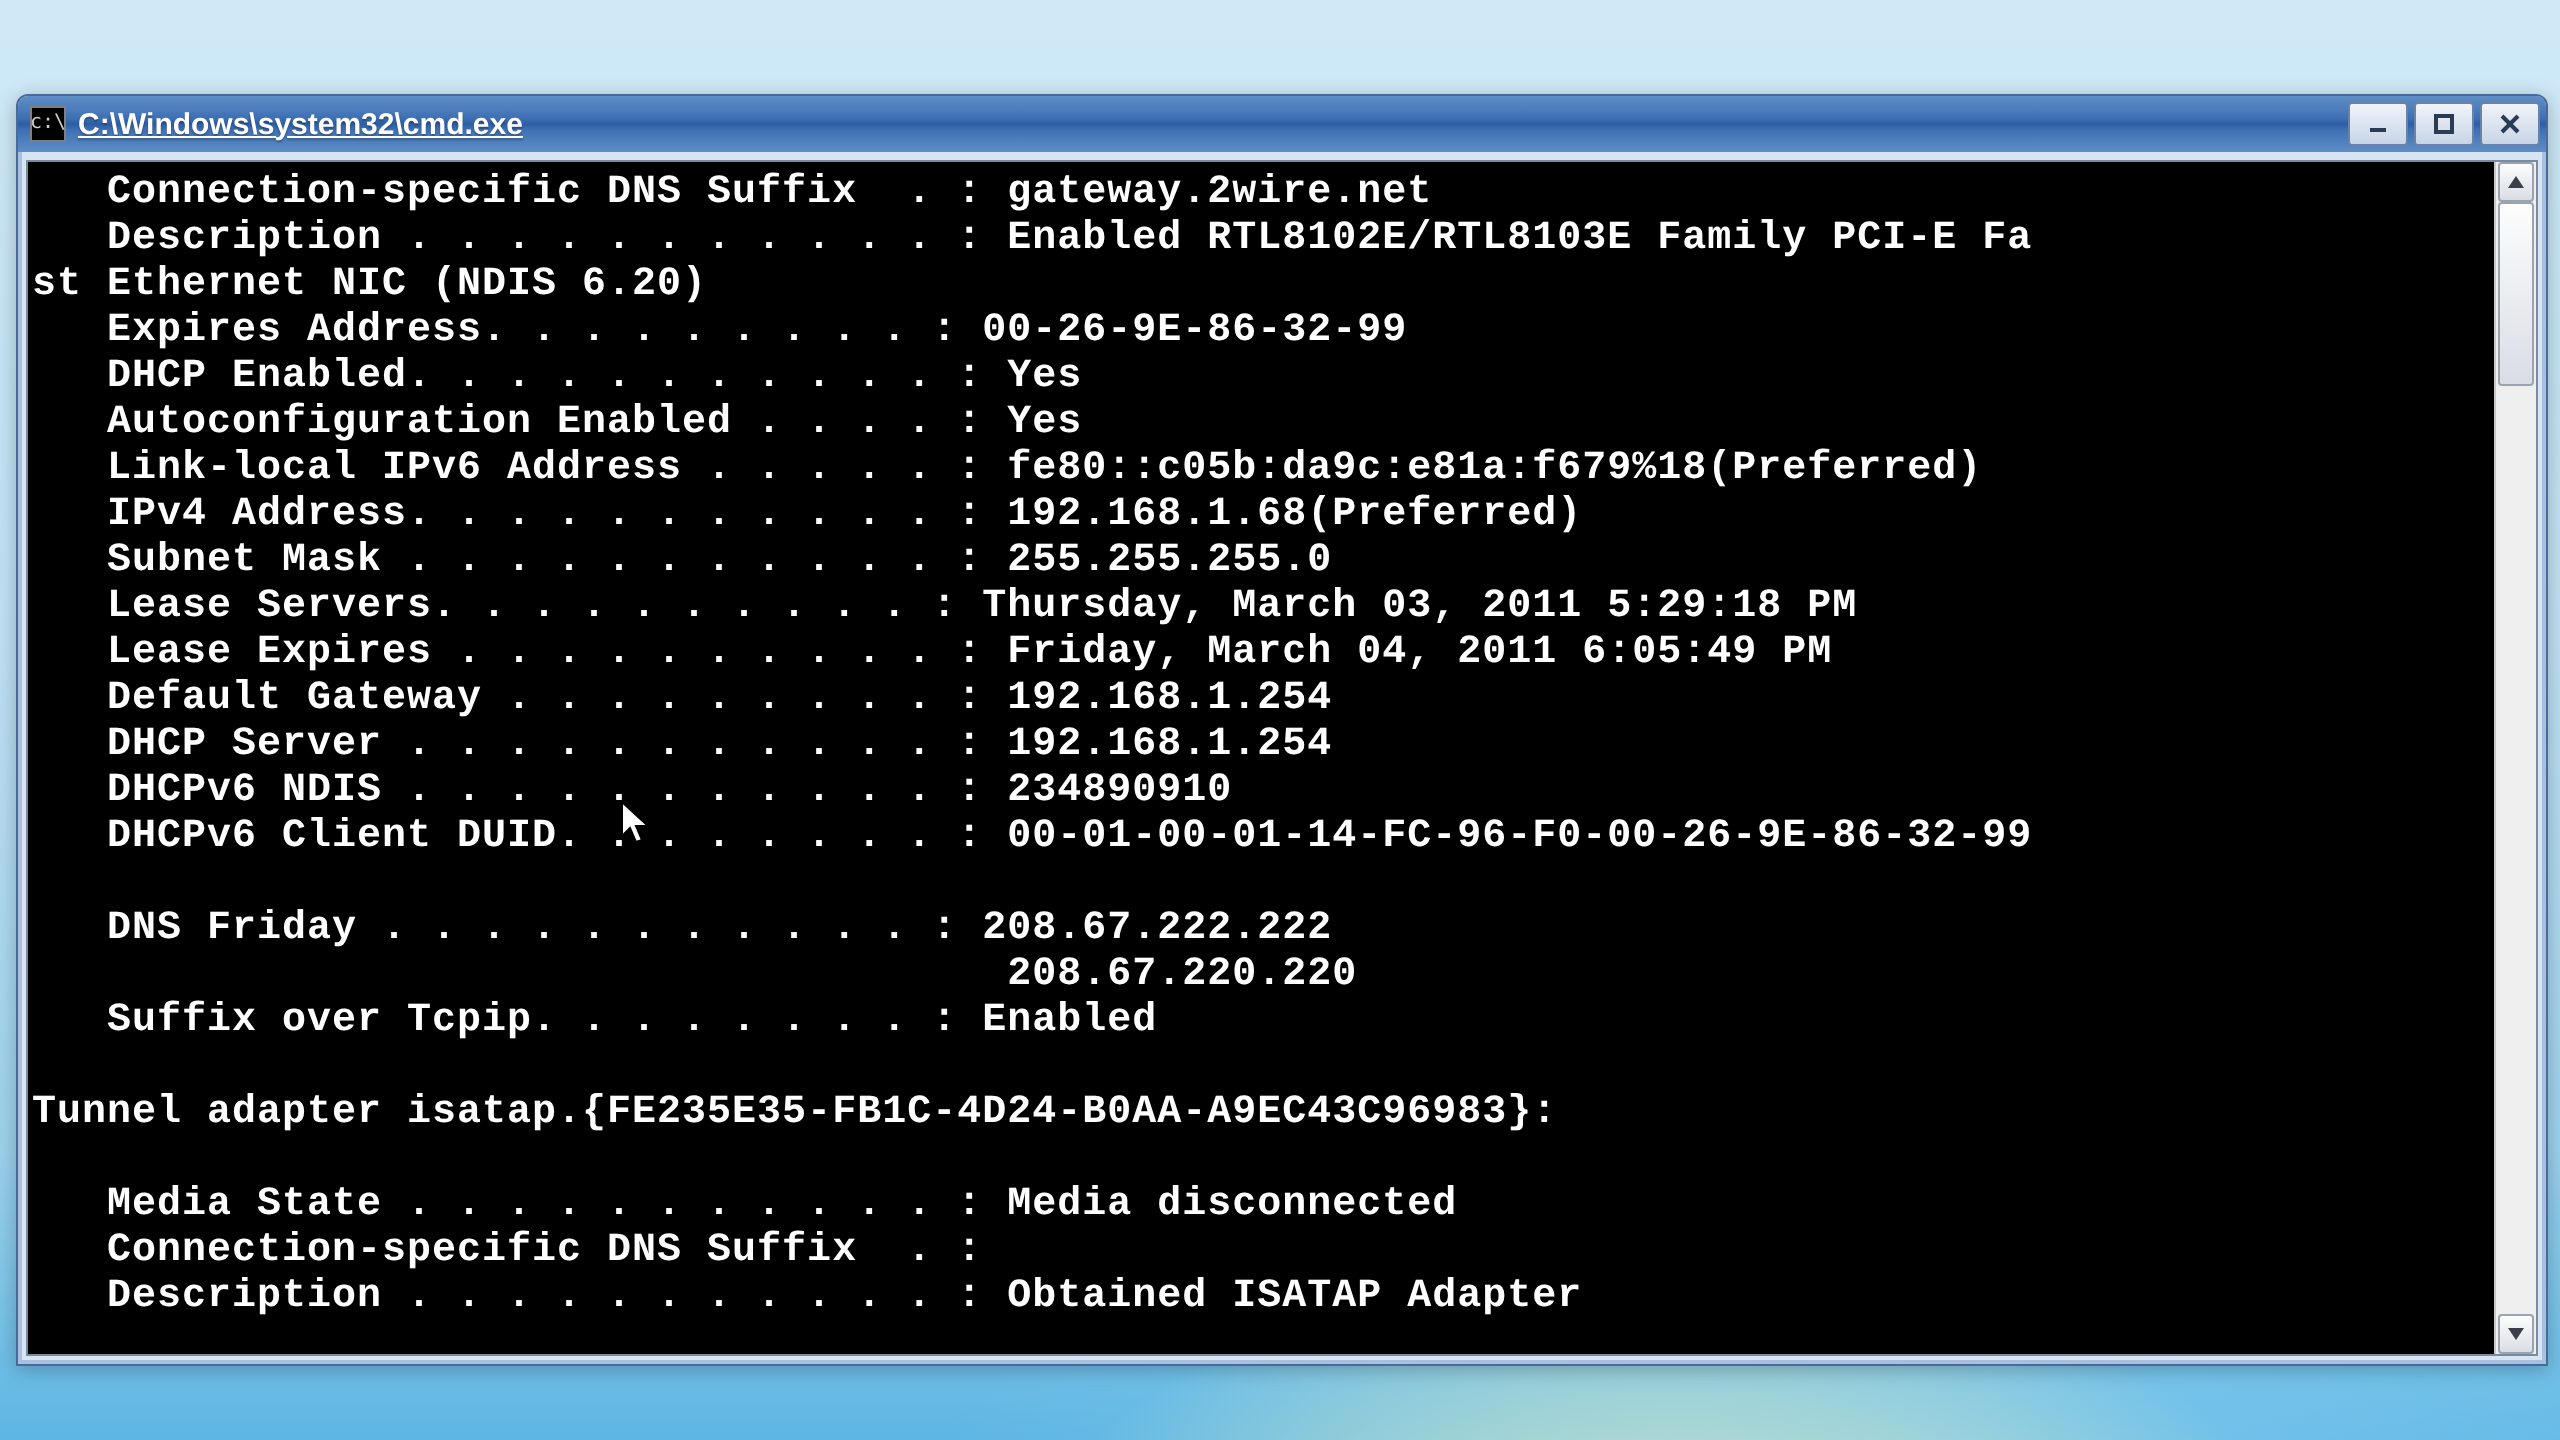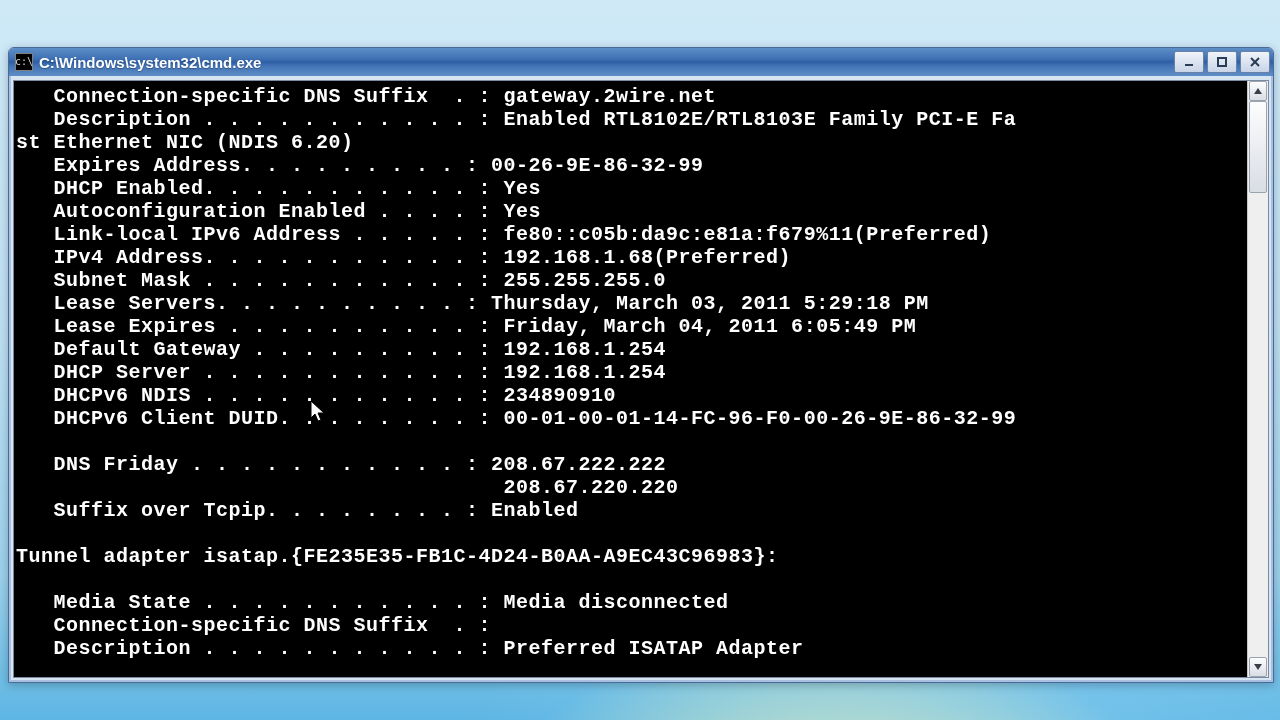--- a/index.html
+++ b/index.html
@@ -45,20 +45,21 @@
     margin-right: 6px;
     display: flex; align-items: center; justify-content: center;
     font: 10px/1 monospace;
     color: #ccc;
   }
   .titlebar .title {
     font: bold 15px "Segoe UI", Tahoma, sans-serif;
     flex: 1;
     white-space: nowrap;
     text-shadow: 0 1px 1px rgba(0,0,0,.3);
+    text-decoration: underline;
   }
   .win-btns { display: flex; gap: 3px; }
   .win-btn {
     width: 28px; height: 20px;
     background: linear-gradient(180deg,#f0f4fa,#c8d4e6);
     border: 1px solid #6a82a6;
     border-radius: 2px;
     display: flex; align-items: center; justify-content: center;
     color: #2a3b55;
     cursor: pointer;
@@ -139,39 +140,39 @@
     </div>
   </div>
 
   <div class="console-wrap">
     <div class="console-area"><span><span>   Connection-specific DNS Suffix  . : </span><span>gateway.2wire.net</span></span>
 <span><span>   Description . . . . . . . . . . . : </span><span>Enabled RTL8102E/RTL8103E Family PCI-E Fa</span></span>
 <span>st Ethernet NIC (NDIS 6.20)</span>
 <span><span>   Expires Address. . . . . . . . . : </span><span>00-26-9E-86-32-99</span></span>
 <span><span>   DHCP Enabled. . . . . . . . . . . : </span><span>Yes</span></span>
 <span><span>   Autoconfiguration Enabled . . . . : </span><span>Yes</span></span>
-<span><span>   Link-local IPv6 Address . . . . . : </span><span>fe80::c05b:da9c:e81a:f679%11(Preferred)</span></span>
+<span><span>   Link-local IPv6 Address . . . . . : </span><span>fe80::c05b:da9c:e81a:f679%18(Preferred)</span></span>
 <span><span>   IPv4 Address. . . . . . . . . . . : </span><span>192.168.1.68(Preferred)</span></span>
 <span><span>   Subnet Mask . . . . . . . . . . . : </span><span>255.255.255.0</span></span>
 <span><span>   Lease Servers. . . . . . . . . . : </span><span>Thursday, March 03, 2011 5:29:18 PM</span></span>
 <span><span>   Lease Expires . . . . . . . . . . : </span><span>Friday, March 04, 2011 6:05:49 PM</span></span>
 <span><span>   Default Gateway . . . . . . . . . : </span><span>192.168.1.254</span></span>
 <span><span>   DHCP Server . . . . . . . . . . . : </span><span>192.168.1.254</span></span>
 <span><span>   DHCPv6 NDIS . . . . . . . . . . . : </span><span>234890910</span></span>
 <span><span>   DHCPv6 Client DUID. . . . . . . . : </span><span>00-01-00-01-14-FC-96-F0-00-26-9E-86-32-99</span></span>
 
 <span><span>   DNS Friday . . . . . . . . . . . : </span><span>208.67.222.222</span></span>
 <span><span>                                       </span><span>208.67.220.220</span></span>
 <span><span>   Suffix over Tcpip. . . . . . . . : </span><span>Enabled</span></span>
 
 <span>Tunnel adapter isatap.{FE235E35-FB1C-4D24-B0AA-A9EC43C96983}:</span>
 
 <span><span>   Media State . . . . . . . . . . . : </span><span>Media disconnected</span></span>
 <span><span>   Connection-specific DNS Suffix  . : </span><span></span></span>
-<span><span>   Description . . . . . . . . . . . : </span><span>Preferred ISATAP Adapter</span></span></div>
+<span><span>   Description . . . . . . . . . . . : </span><span>Obtained ISATAP Adapter</span></span></div>
 
     <div class="vscroll">
       <div class="arrow up">
         <svg viewBox="0 0 10 10">
             <path d="M5 2 L9 8 L1 8 Z"></path>
           </svg>
       </div>
       <div class="thumb"></div>
       <div class="arrow down">
         <svg viewBox="0 0 10 10">

